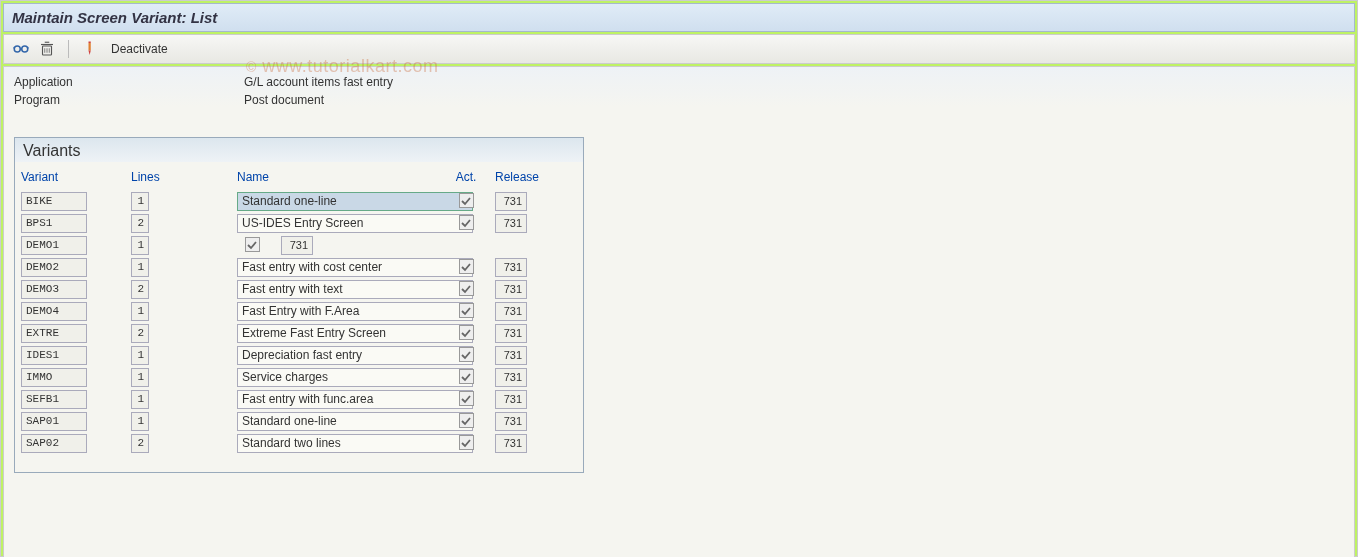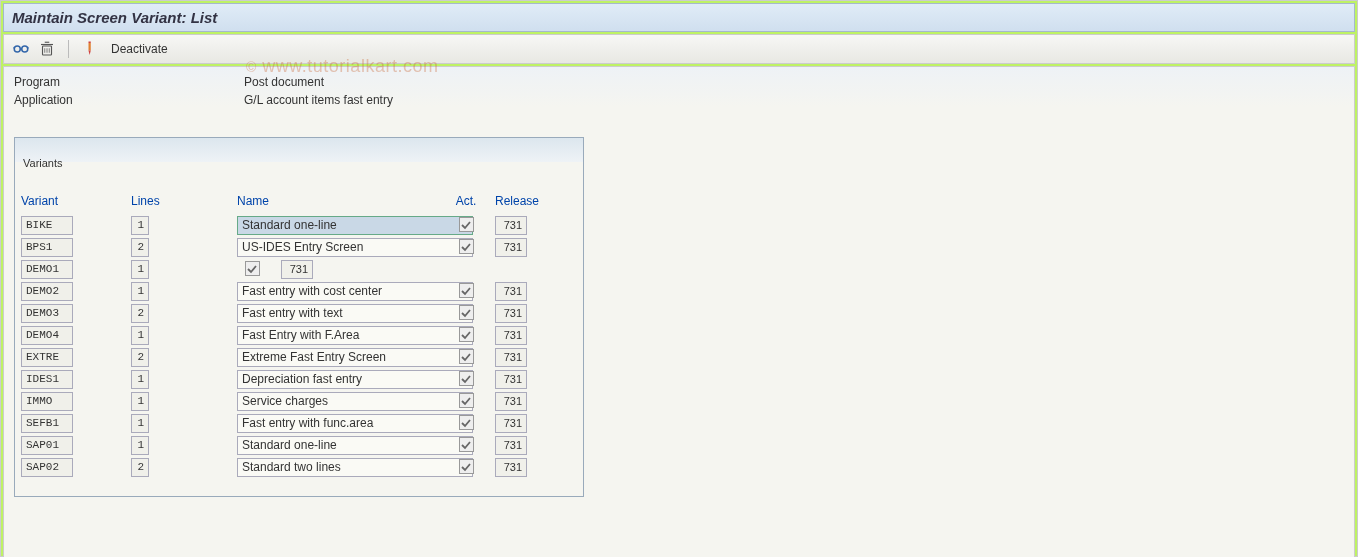--- a/index.html
+++ b/index.html
@@ -93,22 +93,22 @@
     .watermark .copy {
       font-size: 14px;
     }
     .variants-panel {
       margin-top: 30px;
       width: 570px;
       background: linear-gradient(to bottom, #dce6ee 0%, #eef2f6 24px, #f5f5f0 24px);
       border: 1px solid #9ab;
     }
     .variants-title {
-      padding: 19px 8px;
-      font-size: 11px;
+      padding: 4px 8px;
+      font-size: 16px;
       color: #333;
       background: transparent;
     }
     .variants-table {
       padding: 2px 6px 18px 6px;
     }
     .table-header, .table-row {
       display: flex;
       align-items: center;
       gap: 14px;
@@ -134,21 +134,21 @@
       padding: 2px 4px;
       font-size: 11px;
       font-family: "Courier New", monospace;
       color: #333;
       height: 19px;
       display: inline-flex;
       align-items: center;
       overflow: hidden;
       white-space: nowrap;
     }
-    .col-variant .cell-input { width: 52px; }
+    .col-variant .cell-input { width: 66px; }
     .col-lines .cell-input { width: 18px; text-align: right; justify-content: flex-end; }
     .col-name .cell-input { width: 236px; font-family: Arial, sans-serif; font-size: 12px; background:#fafaf5;}
     .col-release .cell-input { width: 32px; font-family: Arial, sans-serif; text-align:right; justify-content:flex-end;}
     .name-selected { background: #c9d8e6 !important; border-color:#6a8; }
     .checkbox-fake {
       width: 15px;
       height: 15px;
       border: 1px solid #999;
       background: #eee;
       display: inline-flex;
@@ -194,26 +194,26 @@
           <path d="M10 14 L13 14 L11.5 20 Z" fill="#d04040"></path>
         </svg>
     </span>
     <span class="toolbar-text">Deactivate</span>
   </div>
 
   <div class="watermark"><span class="copy">©</span> <span>www.tutorialkart.com</span></div>
 
   <div class="content-area">
     <div class="info-row">
+      <span class="info-label">Application</span>
+      <span class="info-value">G/L account items fast entry</span>
+    </div>
+    <div class="info-row">
       <span class="info-label">Program</span>
       <span class="info-value">Post document</span>
-    </div>
-    <div class="info-row">
-      <span class="info-label">Application</span>
-      <span class="info-value">G/L account items fast entry</span>
     </div>
 
     <div class="variants-panel">
       <div class="variants-title">Variants</div>
       <div class="variants-table">
         <div class="table-header">
           <span class="th col-variant">Variant</span>
           <span class="th col-lines">Lines</span>
           <span class="th col-name">Name</span>
           <span class="th col-act">Act.</span>

